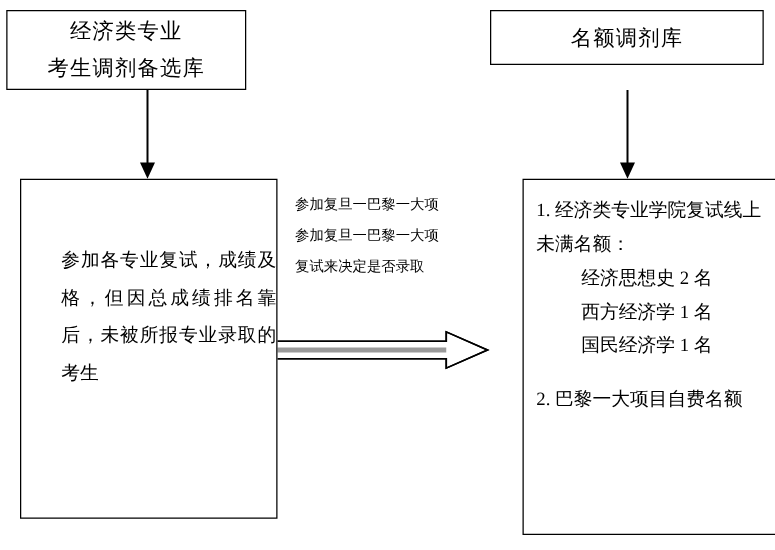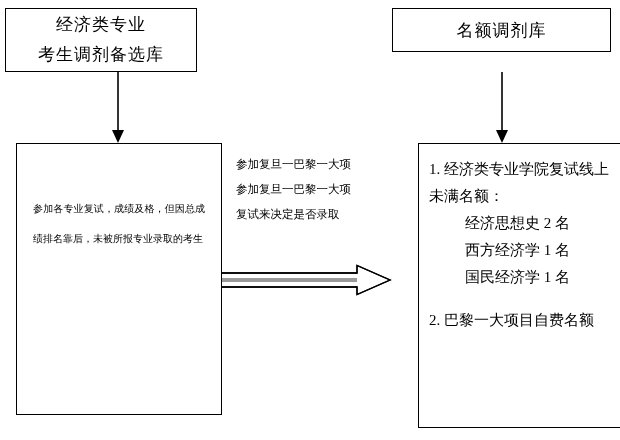--- a/index.html
+++ b/index.html
@@ -75,24 +75,24 @@
 
   
   #box-candidates {
     left: 16px;
     top: 143px;
     width: 206px;
     height: 272px;
   }
   #box-candidates .box-inner {
     position: absolute;
-    left: 16px;
+    left: 32px;
     top: 50px;
     width: 172px;
-    font-size: 10px;
+    font-size: 15px;
     line-height: 30px;
     text-align: justify;
     text-align-last: left;
     letter-spacing: 0px;
   }
 
   
   #box-quota-list {
     left: 398px;
     top: 143px;

